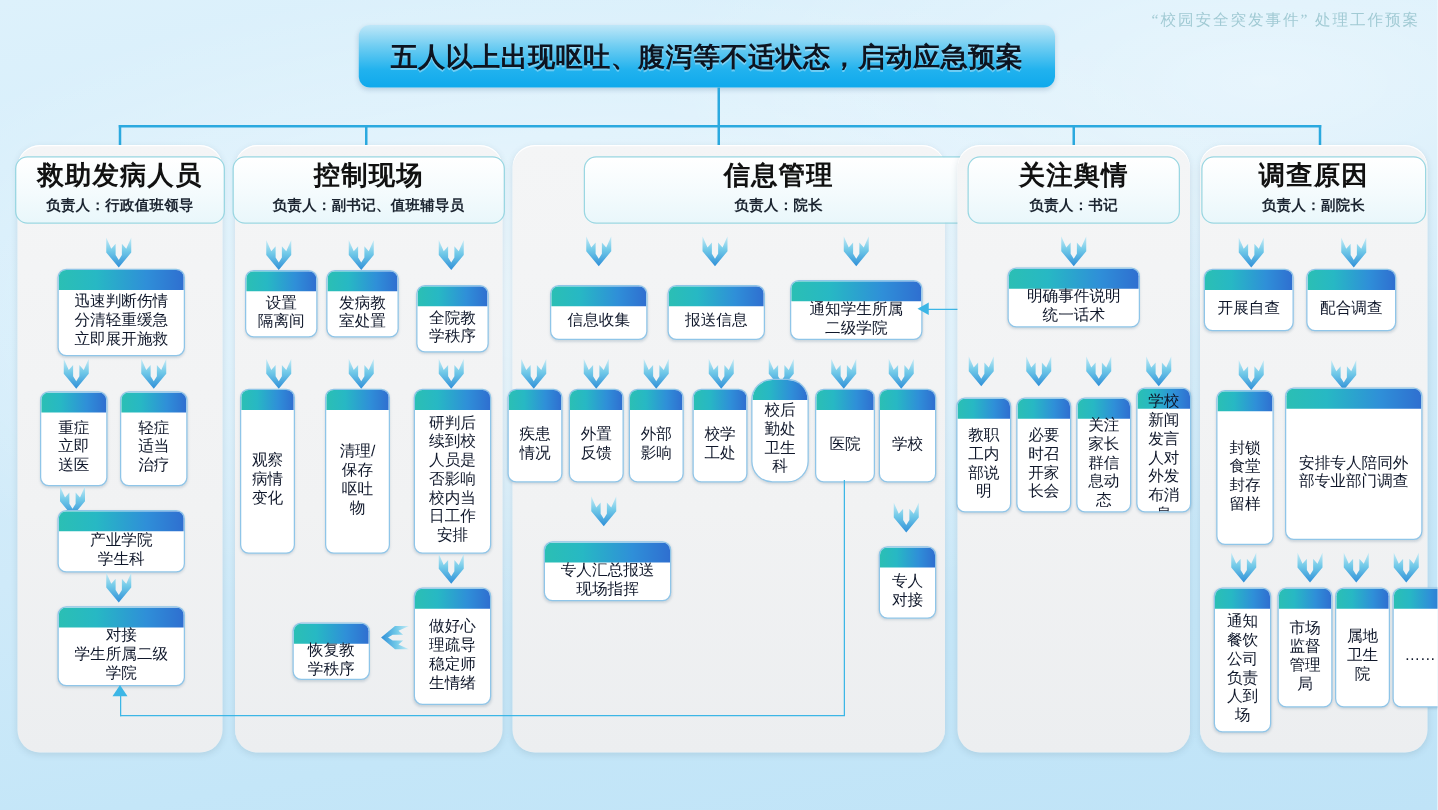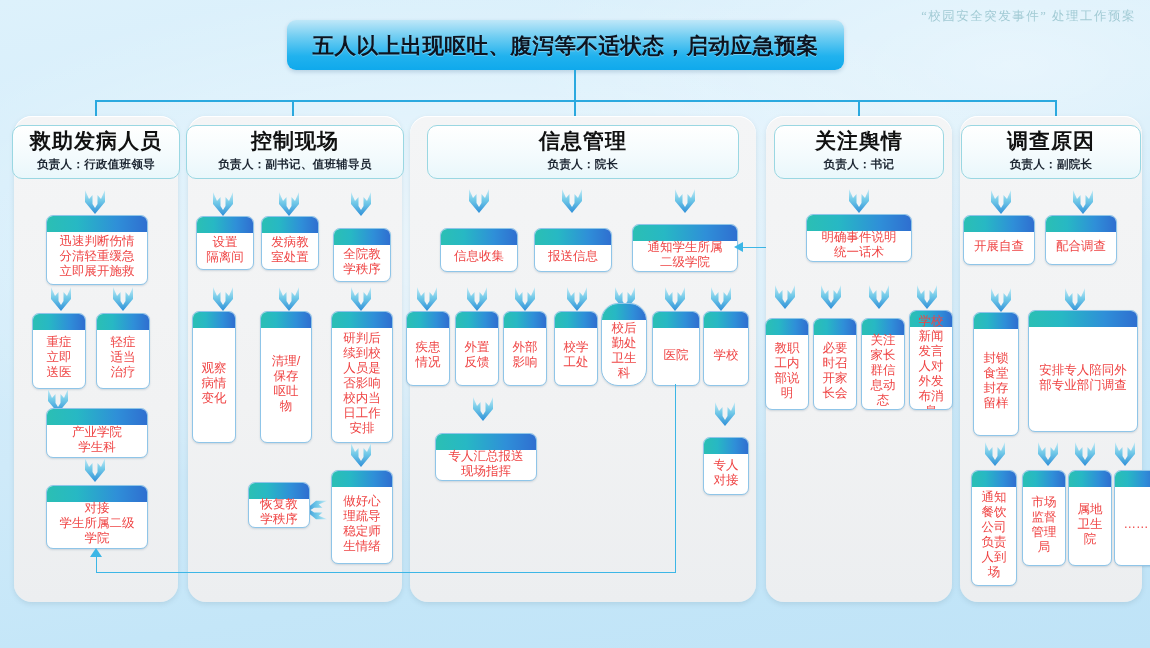--- a/index.html
+++ b/index.html
@@ -73,21 +73,21 @@
     box-shadow:0 1px 2px rgba(60,100,130,.20);
     overflow:hidden;
     display:flex;align-items:center;justify-content:center;
   }
   .node::before{
     content:"";position:absolute;left:0;right:0;top:0;height:16px;
     background:linear-gradient(90deg,#2bbfb4 0%,#27b8c4 30%,#2f8fd8 70%,#2f6fd0 100%);
   }
   .node .lbl{
     position:relative;z-index:2;
-    font-size:12.5px;color:#ef4444;line-height:1.18;text-align:center;
+    font-size:12.5px;color:#0f172a;line-height:1.18;text-align:center;
     padding:0 3px;white-space:pre-line;
     margin-top:13px;
   }
   .node.vert .lbl{font-size:12.5px;line-height:1.2;}
 
   
   .arrow{position:absolute;width:26px;height:28px;}
   .arrow svg{display:block;width:100%;height:100%;}
   .arrow-left{position:absolute;width:26px;height:26px;}
 
@@ -276,28 +276,28 @@
         <defs>
           <linearGradient id="agl" x1="1" y1="0" x2="0" y2="0">
             <stop offset="0" stop-color="#c8ecf7"></stop>
             <stop offset="0.45" stop-color="#71c9e8"></stop>
             <stop offset="1" stop-color="#2f8fd8"></stop>
           </linearGradient>
         </defs>
         <path d="M26 3 L17 7 L21 10.5 L12 10.5 L8 13 L12 15.5 L21 15.5 L17 19 L26 23 L14 23 L2 13 L14 3 Z" fill="url(#agl)"></path>
       </svg>
   </div>
-  <div class="node" style="left:234px;top:482px;width:60px;height:44px;margin-left:14px;">
+  <div class="node" style="left:234px;top:498px;width:60px;height:44px;">
       <div class="lbl">恢复教
 学秩序</div>
     </div>
 </div>
 
 <div class="group" style="left:410px;top:116px;width:346px;height:486px;">
-  <div class="group-head" style="width:282px;">
+  <div class="group-head" style="width:282px;margin-left:40px;">
     <div class="group-title">信息管理</div>
     <div class="group-owner">负责人：院长</div>
   </div>
 </div>
 <div class="layer">
   <div class="arrow" style="left:466px;top:187px;">
       <svg viewBox="0 0 26 28">
         <path d="M3 2 L7 11 L10.5 7 L10.5 16 L13 20 L15.5 16 L15.5 7 L19 11 L23 2 L23 14 L13 26 L3 14 Z" fill="url(#ag1)"></path>
       </svg>
     </div>

